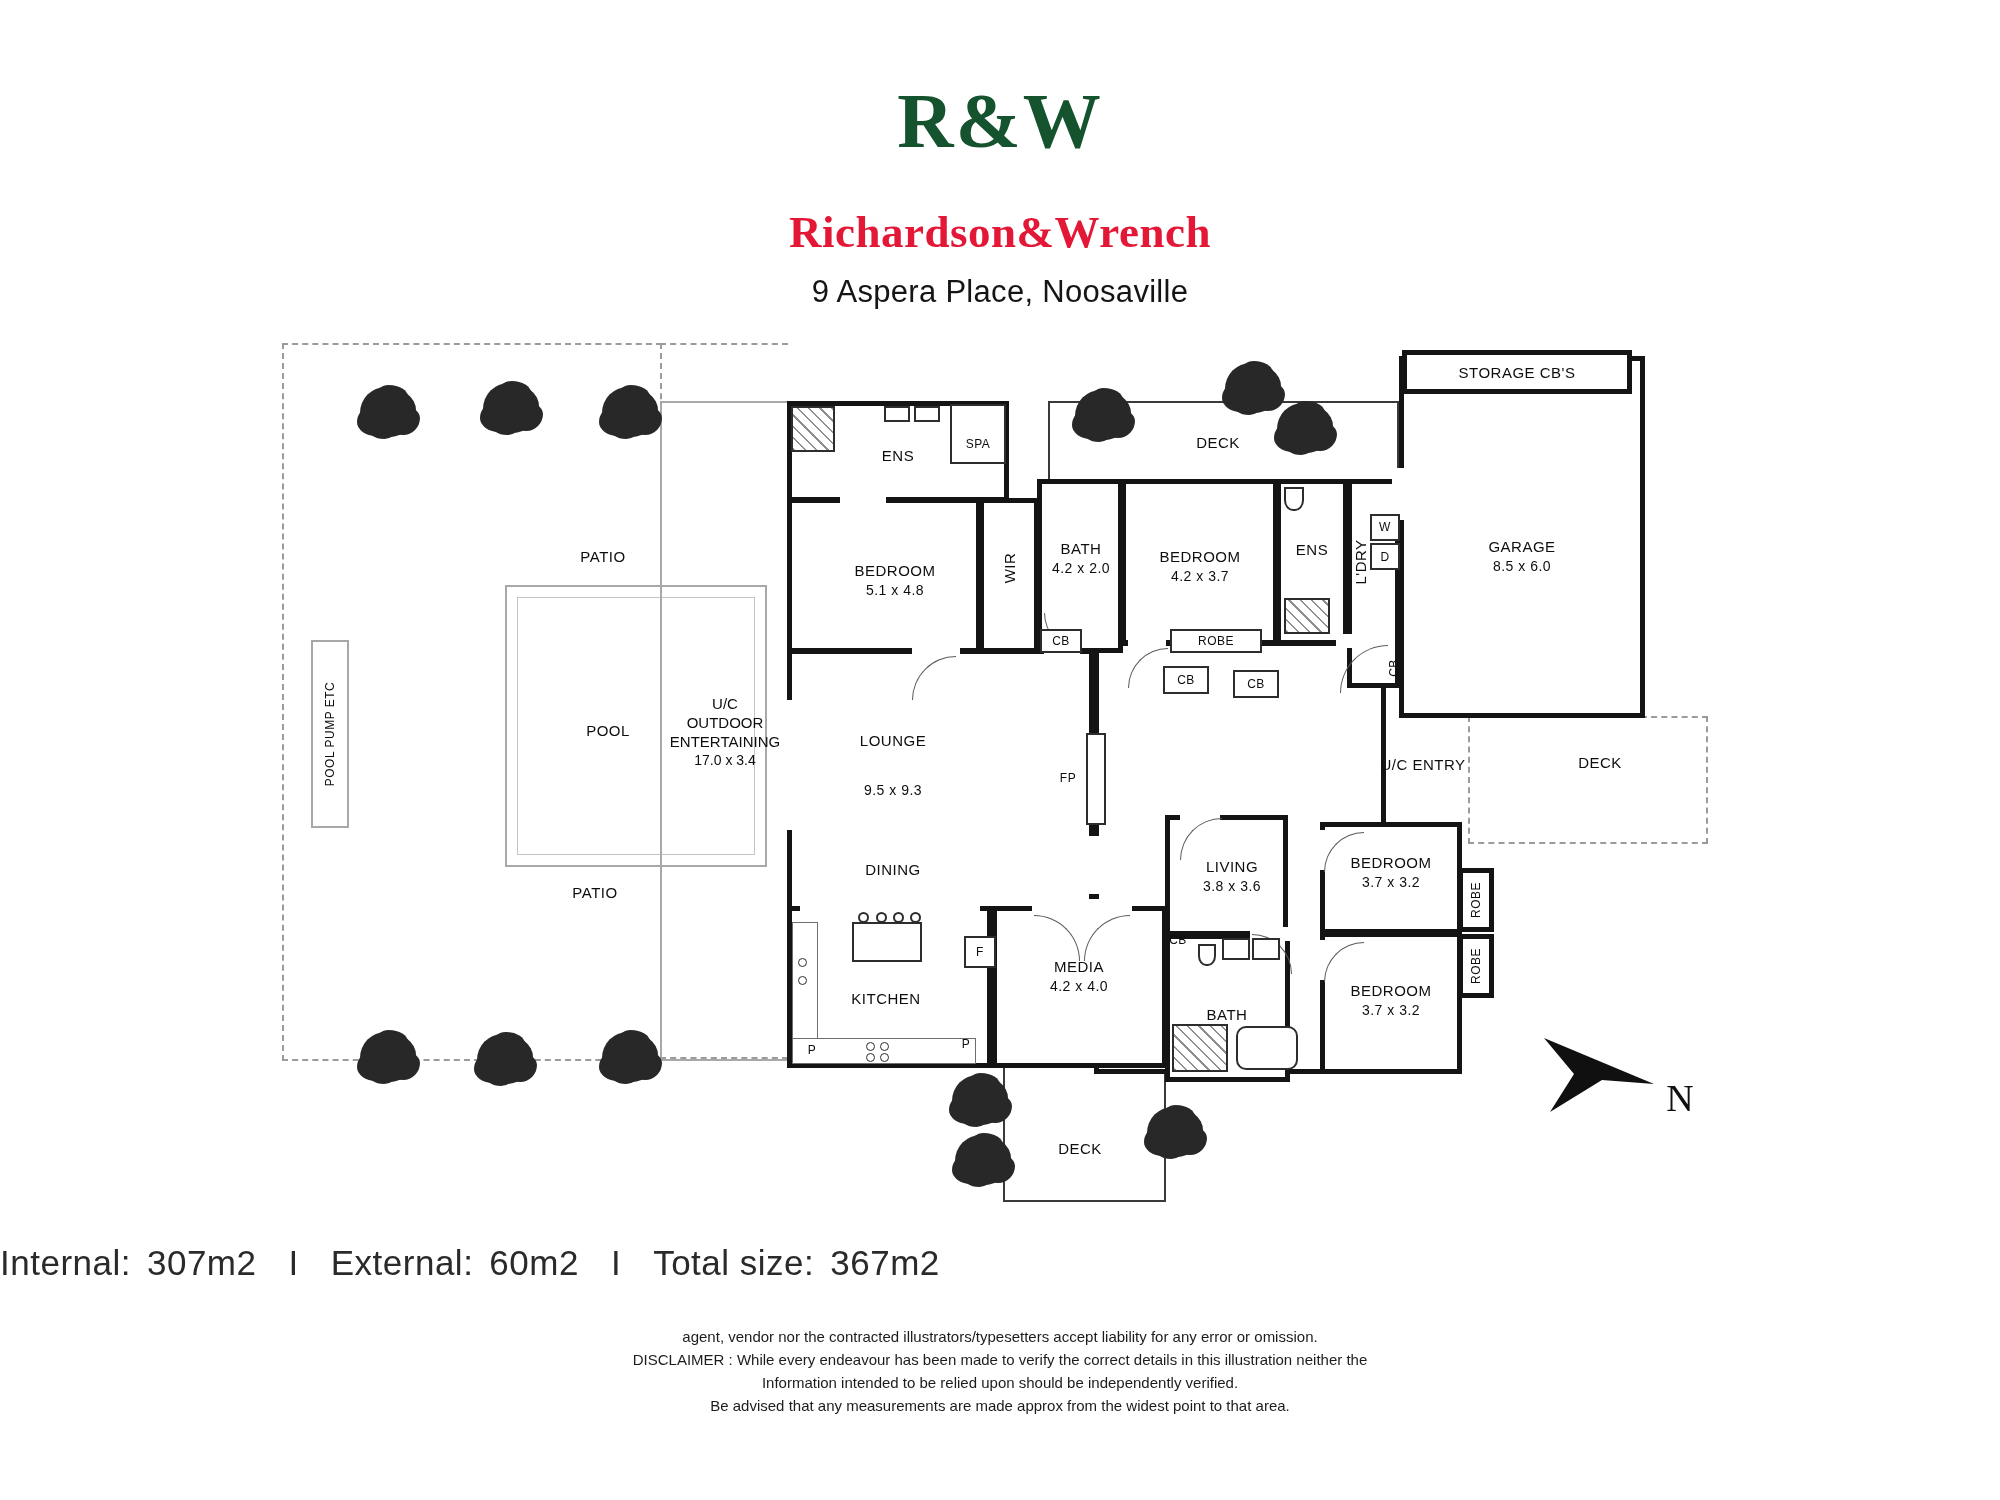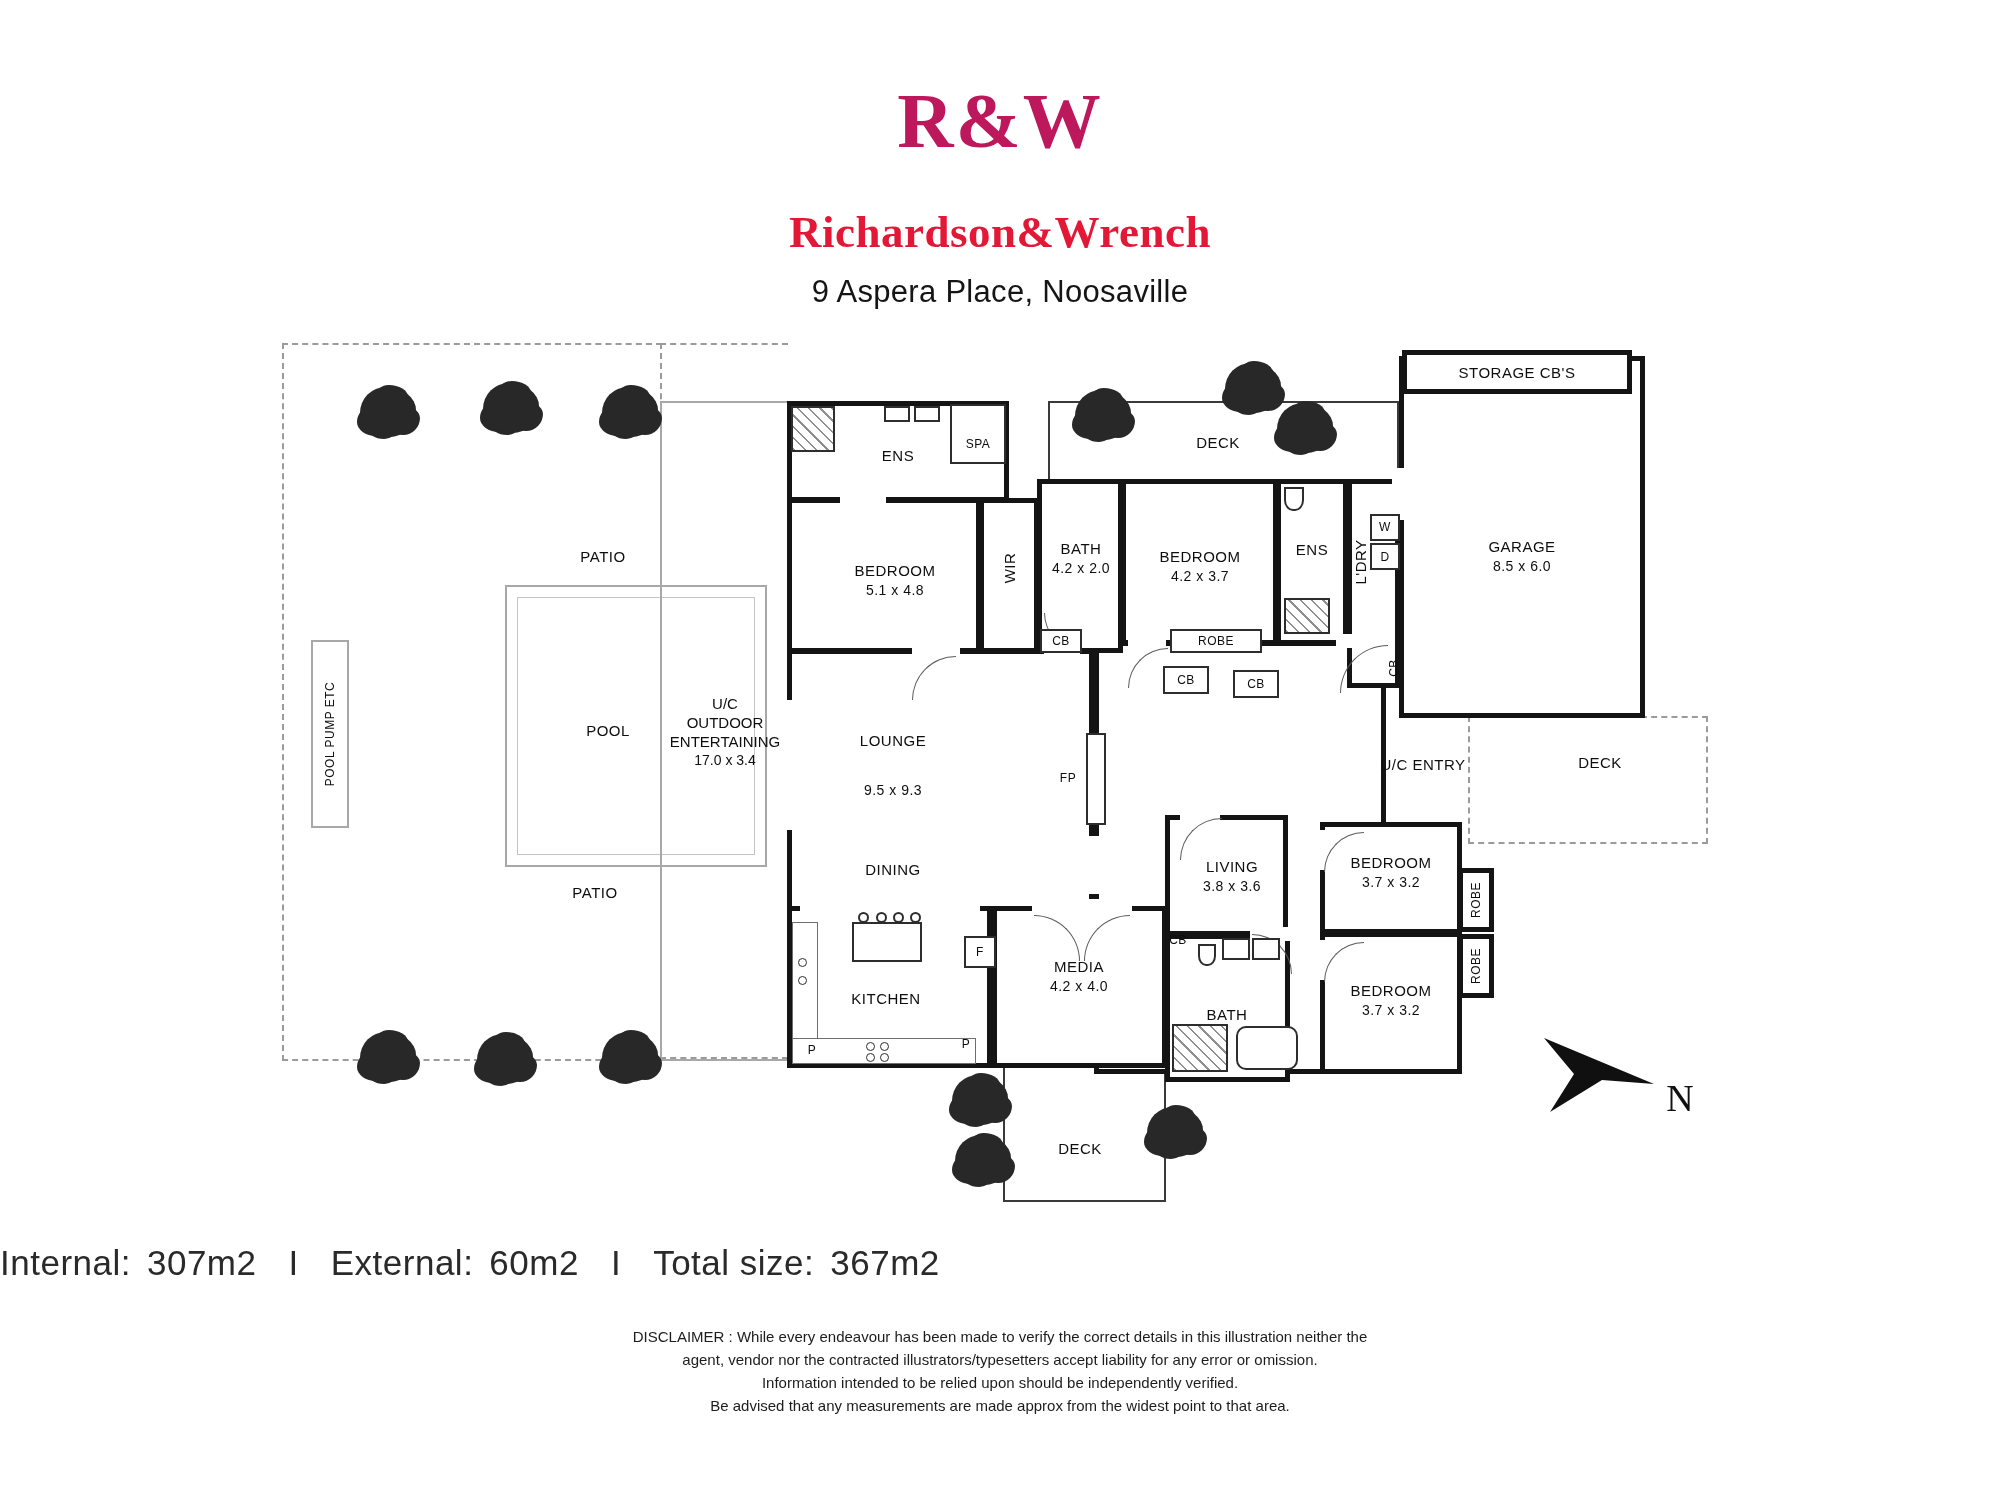--- a/index.html
+++ b/index.html
@@ -1,18 +1,18 @@
 <!DOCTYPE html>
 <html><head>
 <meta charset="utf-8">
 <style>
 *{margin:0;padding:0;box-sizing:border-box}
 body{background:#fff}
 .canvas{position:relative;width:2000px;height:1500px;background:#fff;font-family:"Liberation Sans",sans-serif;overflow:hidden}
-.logo{position:absolute;top:76px;left:0;width:100%;text-align:center;font-family:"Liberation Serif",serif;font-weight:700;font-size:78px;color:#be185d;letter-spacing:2px}
+.logo{position:absolute;top:76px;left:0;width:100%;text-align:center;font-family:"Liberation Serif",serif;font-weight:700;font-size:78px;color:#14532d;letter-spacing:2px}
 .brand{position:absolute;top:206px;left:0;width:100%;text-align:center;font-family:"Liberation Serif",serif;font-weight:700;font-size:45px;color:#E31837;letter-spacing:.5px}
 .address{position:absolute;top:274px;left:0;width:100%;text-align:center;font-size:31px;color:#151515;font-weight:500;letter-spacing:.3px}
 .room{position:absolute;border:5px solid #141414;background:#fff;z-index:2}
 .thin{position:absolute;border:2px solid #3a3a3a;background:#fff;z-index:1}
 .dash{position:absolute;border:2px dashed #9b9b9b;z-index:0}
 .hline{position:absolute;height:0;border:none;border-top:2px dashed #9b9b9b;z-index:0}
 .gray{position:absolute;border:2px solid #a8a8a8;z-index:1}
 .lite2{position:absolute;border:1.5px solid #c4c4c4;z-index:1}
 .patch{position:absolute;background:#fff;z-index:3}
 .fix{position:absolute;border:2px solid #2d2d2d;background:#fff;z-index:4}
@@ -211,19 +211,19 @@
     <span>307m2</span>
     <span class="sep">I</span>
     <span>External:</span>
     <span>60m2</span>
     <span class="sep">I</span>
     <span>Total size:</span>
     <span>367m2</span>
   </div>
 
   <div class="disclaimer">
+    <div>agent, vendor nor the contracted illustrators/typesetters accept liability for any error or omission.</div>
     <div>DISCLAIMER : While every endeavour has been made to verify the correct details in this illustration neither the</div>
-    <div>agent, vendor nor the contracted illustrators/typesetters accept liability for any error or omission.</div>
     <div>Information intended to be relied upon should be independently verified.</div>
     <div>Be advised that any measurements are made approx from the widest point to that area.</div>
   </div>
 
 </div>
 
 </body></html>

